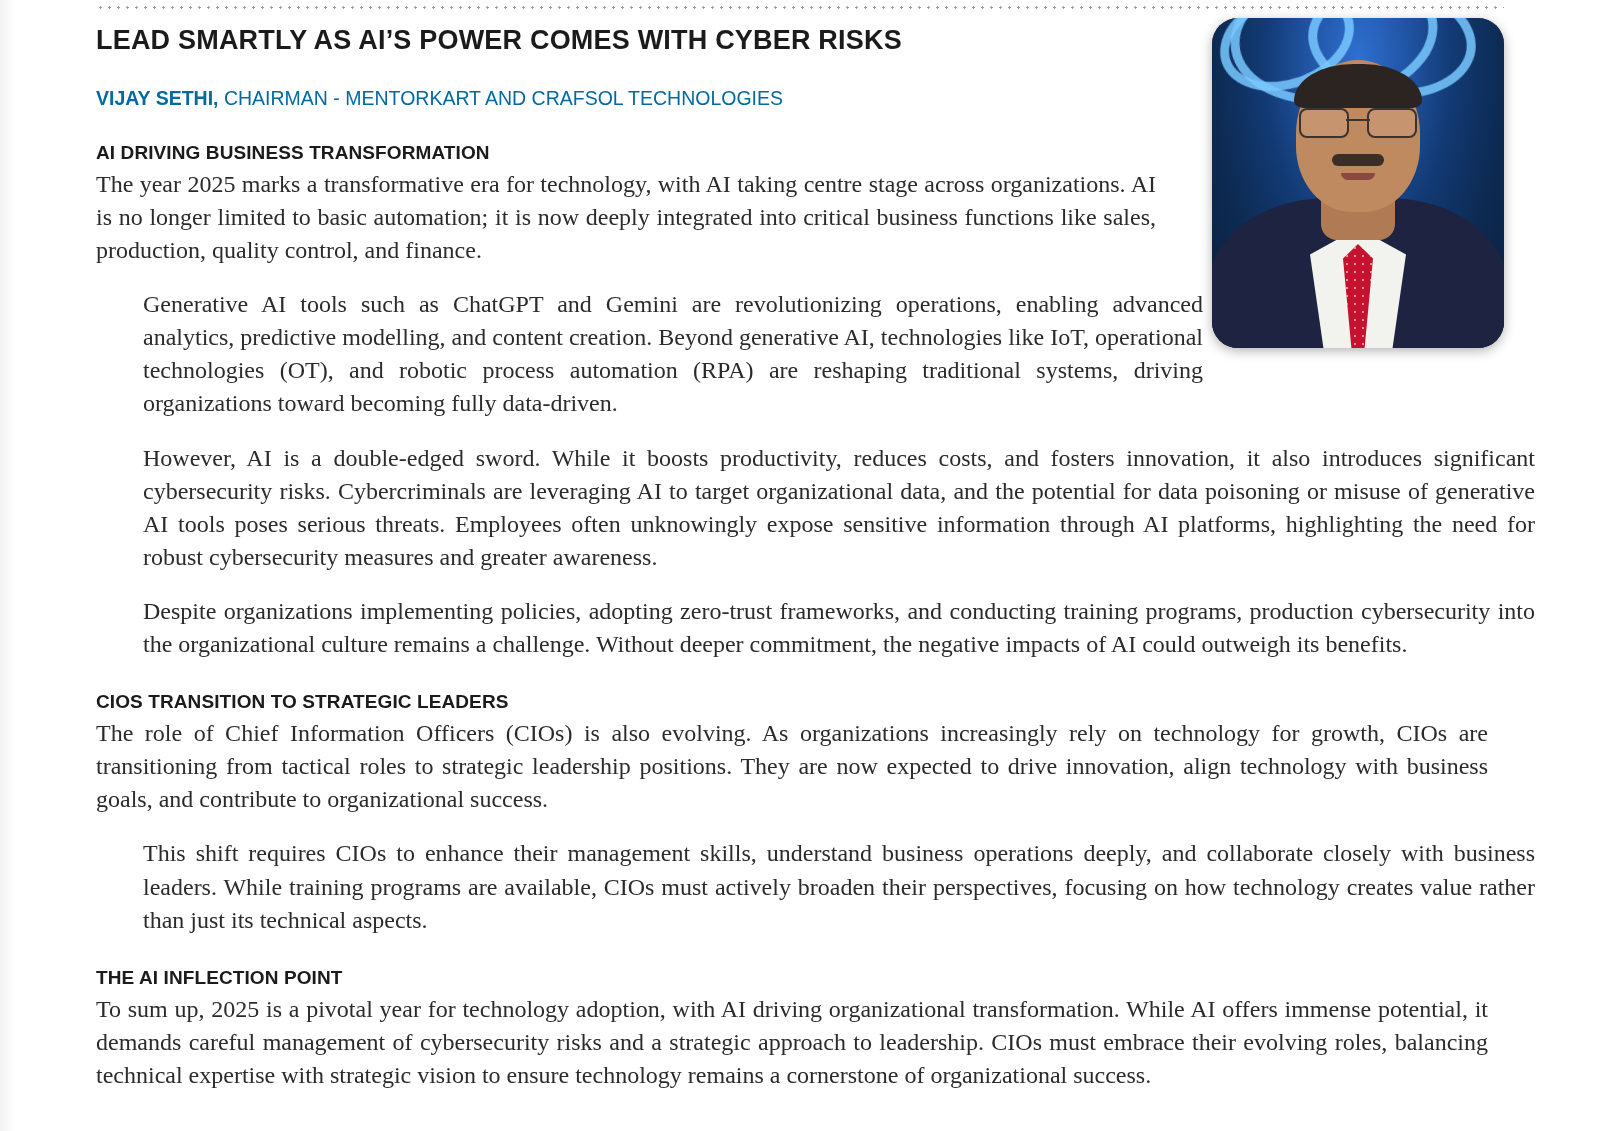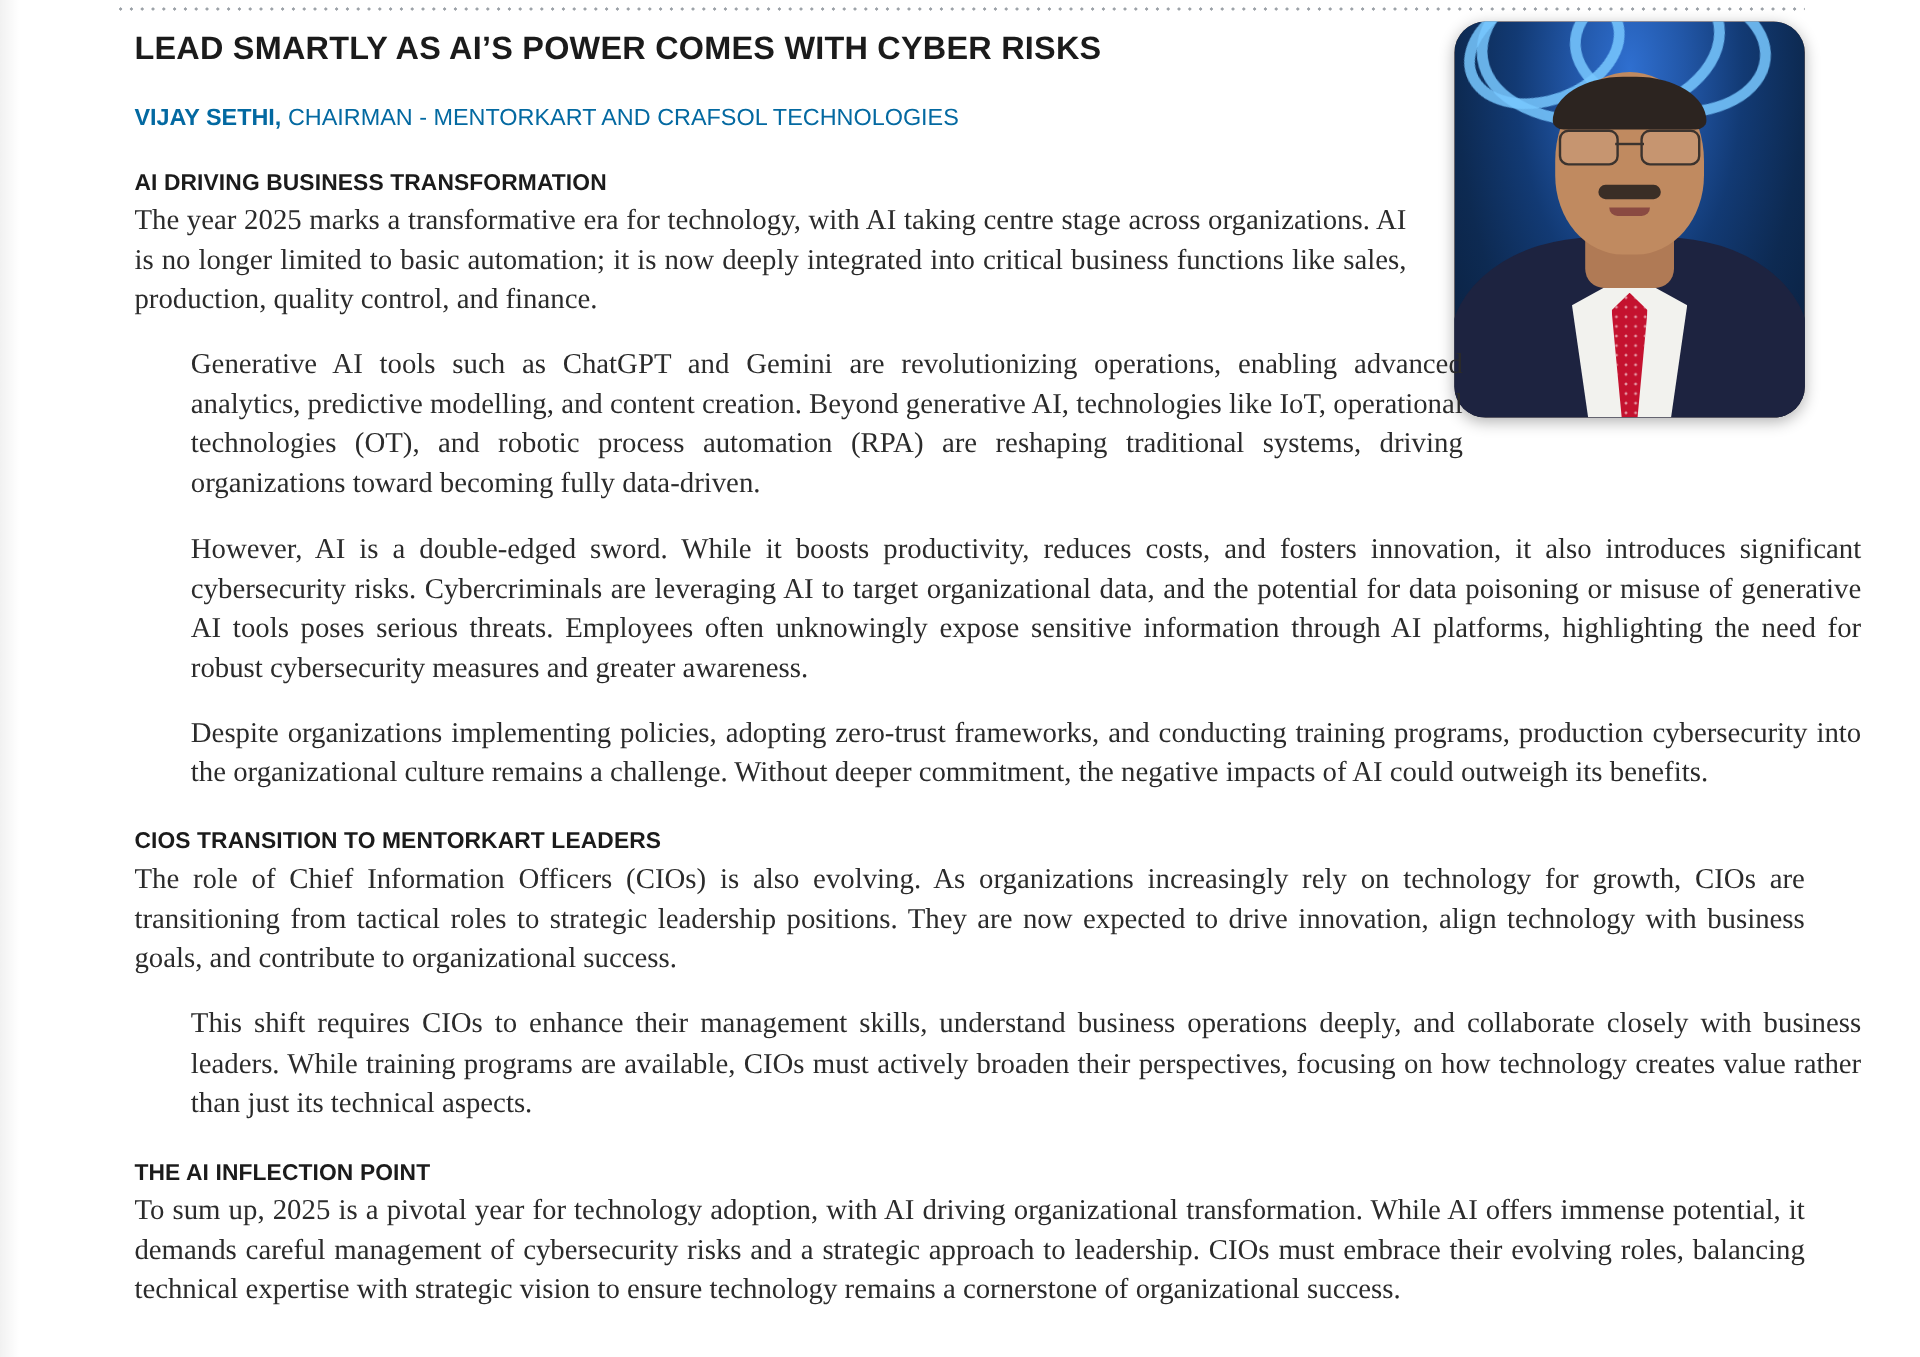--- a/index.html
+++ b/index.html
@@ -29,21 +29,21 @@
     left: 96px;
     right: 96px;
     height: 3px;
     background-image: radial-gradient(circle, #9aa0a6 1.2px, rgba(255,255,255,0) 1.3px);
     background-size: 9px 3px;
     background-repeat: repeat-x;
   }
   .content {
     position: absolute;
     top: 18px;
-    left: 112px;
+    left: 96px;
     width: 1392px;
   }
   h1.headline {
     font-size: 27px;
     font-weight: bold;
     letter-spacing: 0.2px;
     margin: 6px 0 0 0;
     line-height: 1.2;
     color: #1b1b1b;
     max-width: 1060px;
@@ -292,21 +292,21 @@
       <span class="role">CHAIRMAN - MENTORKART AND CRAFSOL TECHNOLOGIES</span>
     </div>
 
     <h2 class="sec">AI DRIVING BUSINESS TRANSFORMATION</h2>
     <p class="body narrow">The year 2025 marks a transformative era for technology, with AI taking centre stage across organizations. AI is no longer limited to basic automation; it is now deeply integrated into critical business functions like sales, production, quality control, and finance.</p>
     <p class="body narrow">Generative AI tools such as ChatGPT and Gemini are revolutionizing operations, enabling advanced analytics, predictive modelling, and content creation. Beyond generative AI, technologies like IoT, operational technologies (OT), and robotic process automation (RPA) are reshaping traditional systems, driving organizations toward becoming fully data-driven.</p>
 
     <p class="body full">However, AI is a double-edged sword. While it boosts productivity, reduces costs, and fosters innovation, it also introduces significant cybersecurity risks. Cybercriminals are leveraging AI to target organizational data, and the potential for data poisoning or misuse of generative AI tools poses serious threats. Employees often unknowingly expose sensitive information through AI platforms, highlighting the need for robust cybersecurity measures and greater awareness.</p>
     <p class="body full">Despite organizations implementing policies, adopting zero-trust frameworks, and conducting training programs, production cybersecurity into the organizational culture remains a challenge. Without deeper commitment, the negative impacts of AI could outweigh its benefits.</p>
 
-    <h2 class="sec">CIOS TRANSITION TO MENTORKART LEADERS</h2>
+    <h2 class="sec">CIOS TRANSITION TO STRATEGIC LEADERS</h2>
     <p class="body full">The role of Chief Information Officers (CIOs) is also evolving. As organizations increasingly rely on technology for growth, CIOs are transitioning from tactical roles to strategic leadership positions. They are now expected to drive innovation, align technology with business goals, and contribute to organizational success.</p>
     <p class="body full">This shift requires CIOs to enhance their management skills, understand business operations deeply, and collaborate closely with business leaders. While training programs are available, CIOs must actively broaden their perspectives, focusing on how technology creates value rather than just its technical aspects.</p>
 
     <h2 class="sec">THE AI INFLECTION POINT</h2>
     <p class="body full">To sum up, 2025 is a pivotal year for technology adoption, with AI driving organizational transformation. While AI offers immense potential, it demands careful management of cybersecurity risks and a strategic approach to leadership. CIOs must embrace their evolving roles, balancing technical expertise with strategic vision to ensure technology remains a cornerstone of organizational success.</p>
 
   </div>
 </div>
 
 </body></html>

